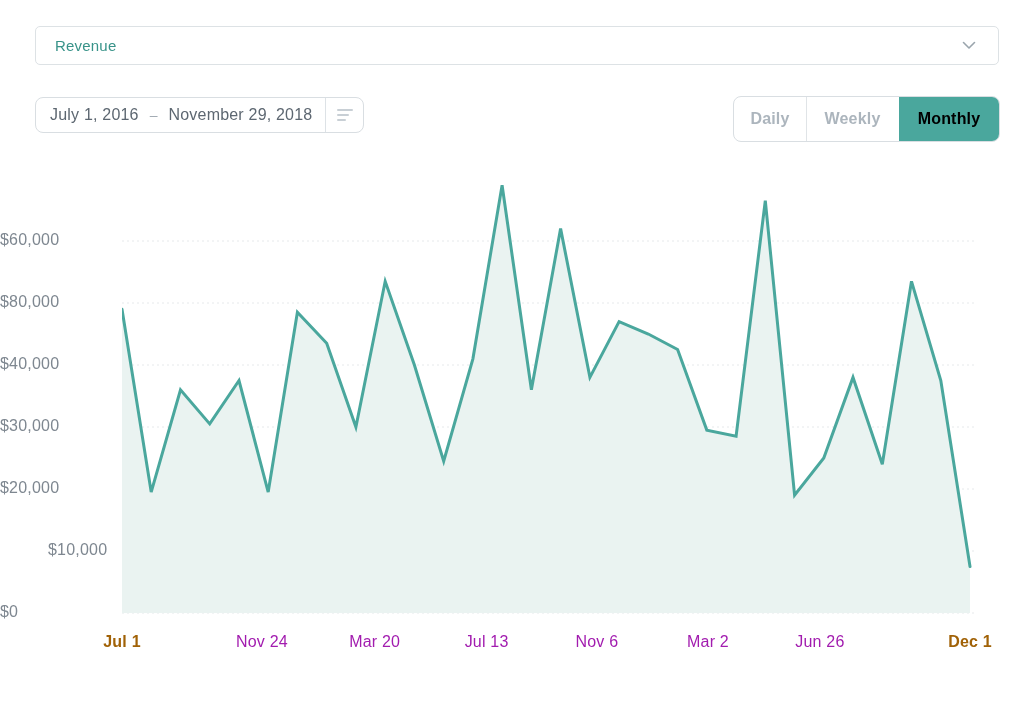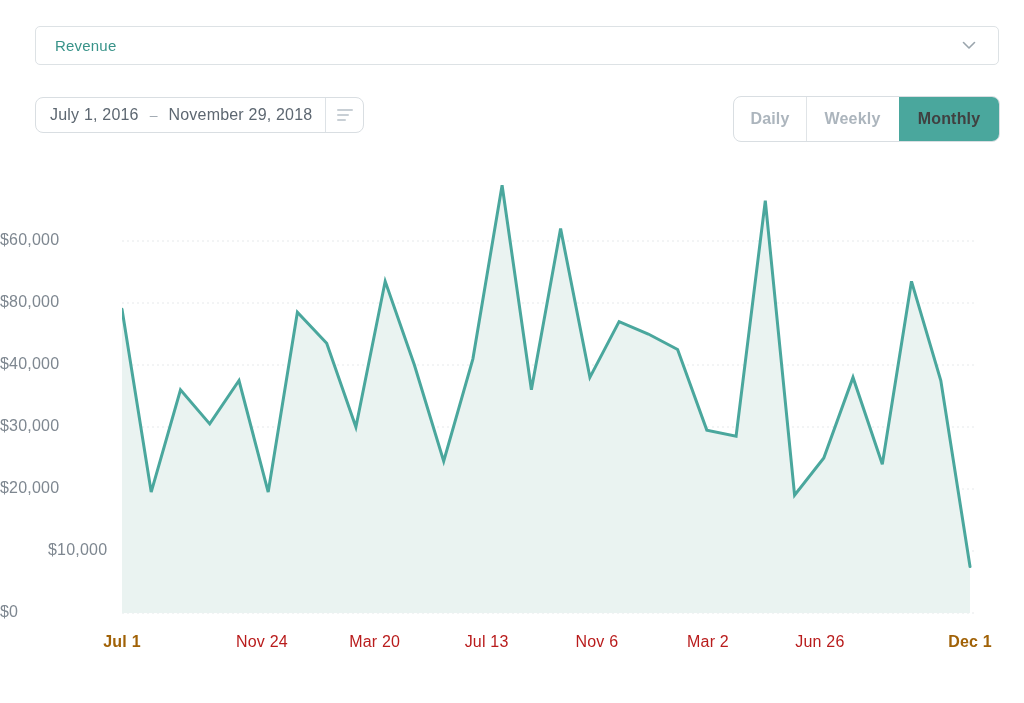--- a/index.html
+++ b/index.html
@@ -28,28 +28,28 @@
   .icon-lines .b1 { width:16px; } .icon-lines .b2 { width:12px; } .icon-lines .b3 { width:9px; }
 
   
   .toggle { position:absolute; left:733px; top:96px; width:267px; height:46px;
     border:1px solid #d9dee2; border-radius:8px; background:#fff; box-sizing:border-box;
     display:flex; overflow:hidden; }
   .toggle-cell { line-height:43px; text-align:center; font-size:16px; color:#acb5bd;
     font-weight:bold; letter-spacing:.2px; cursor:pointer; border-left:1px solid #e0e4e7; }
   .toggle-cell:first-child { border-left:none; }
   .cell-daily { width:72px; } .cell-weekly { width:91px; } .cell-monthly { flex:1; }
-  .toggle-cell.active { background:#4aa79d; color:#404040; border-left:none; margin-left:1px; }
+  .toggle-cell.active { background:#4aa79d; color:#000000; border-left:none; margin-left:1px; }
 
   
   #chart-svg { position:absolute; left:122px; top:170px; }
   .axis-layer { position:absolute; left:0; top:0; width:1024px; height:703px; pointer-events:none; }
   .y-label { position:absolute; left:0; width:113px; text-align:left; color:#7e8790;
     font-size:16px; letter-spacing:.2px; }
-  .x-label { position:absolute; top:633px; width:120px; text-align:center; color:#b91c1c;
+  .x-label { position:absolute; top:633px; width:120px; text-align:center; color:#a21caf;
     font-size:16px; letter-spacing:.2px; white-space:nowrap; }
   .x-label.bold { color:#a16207; font-weight:bold; }
 </style>
 </head>
 <body>
 
 <div class="page">
 
   <div class="select-box">
     <span class="select-label">Revenue</span>

